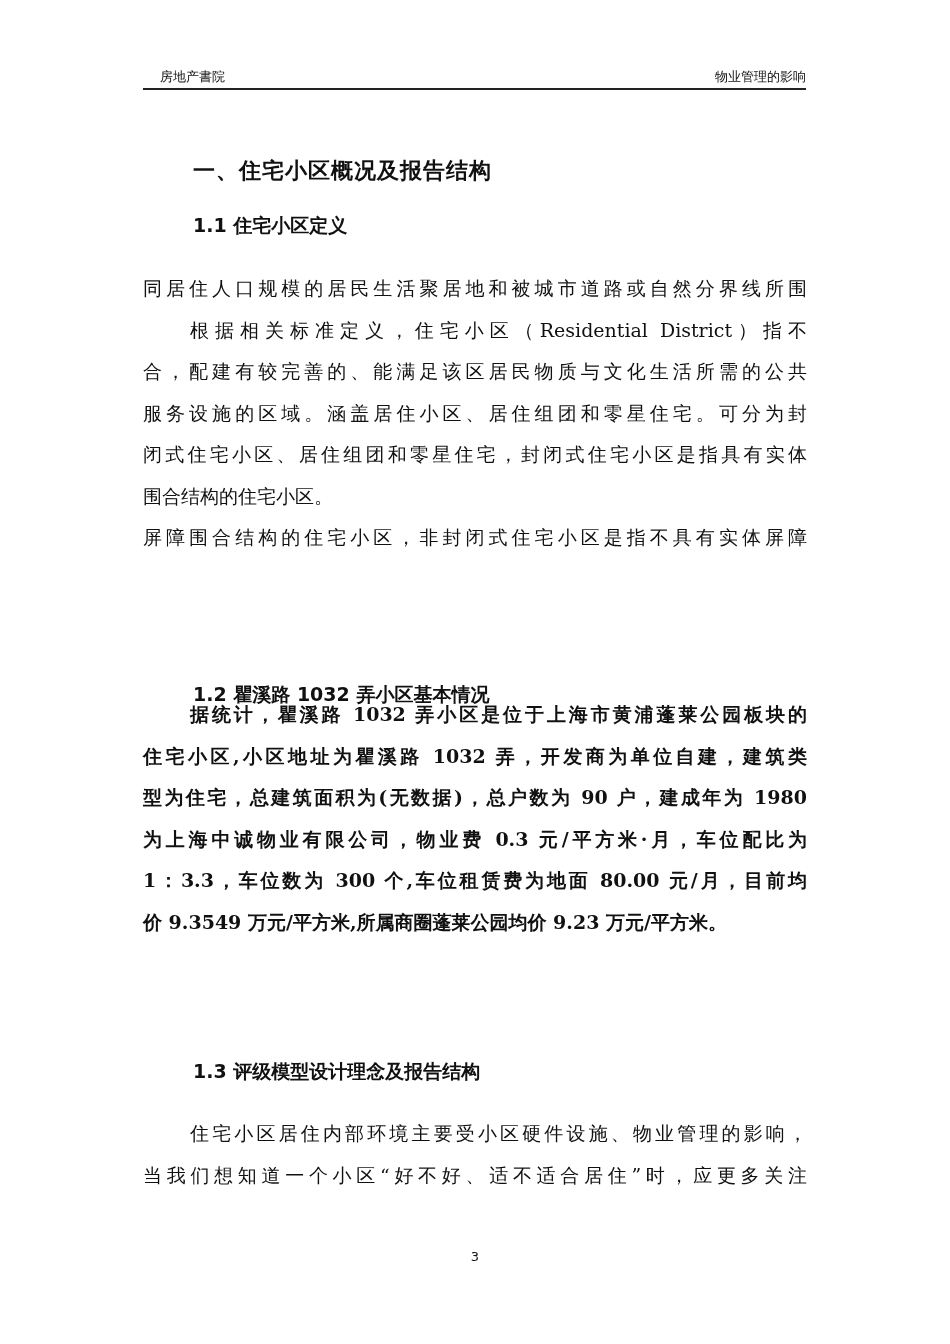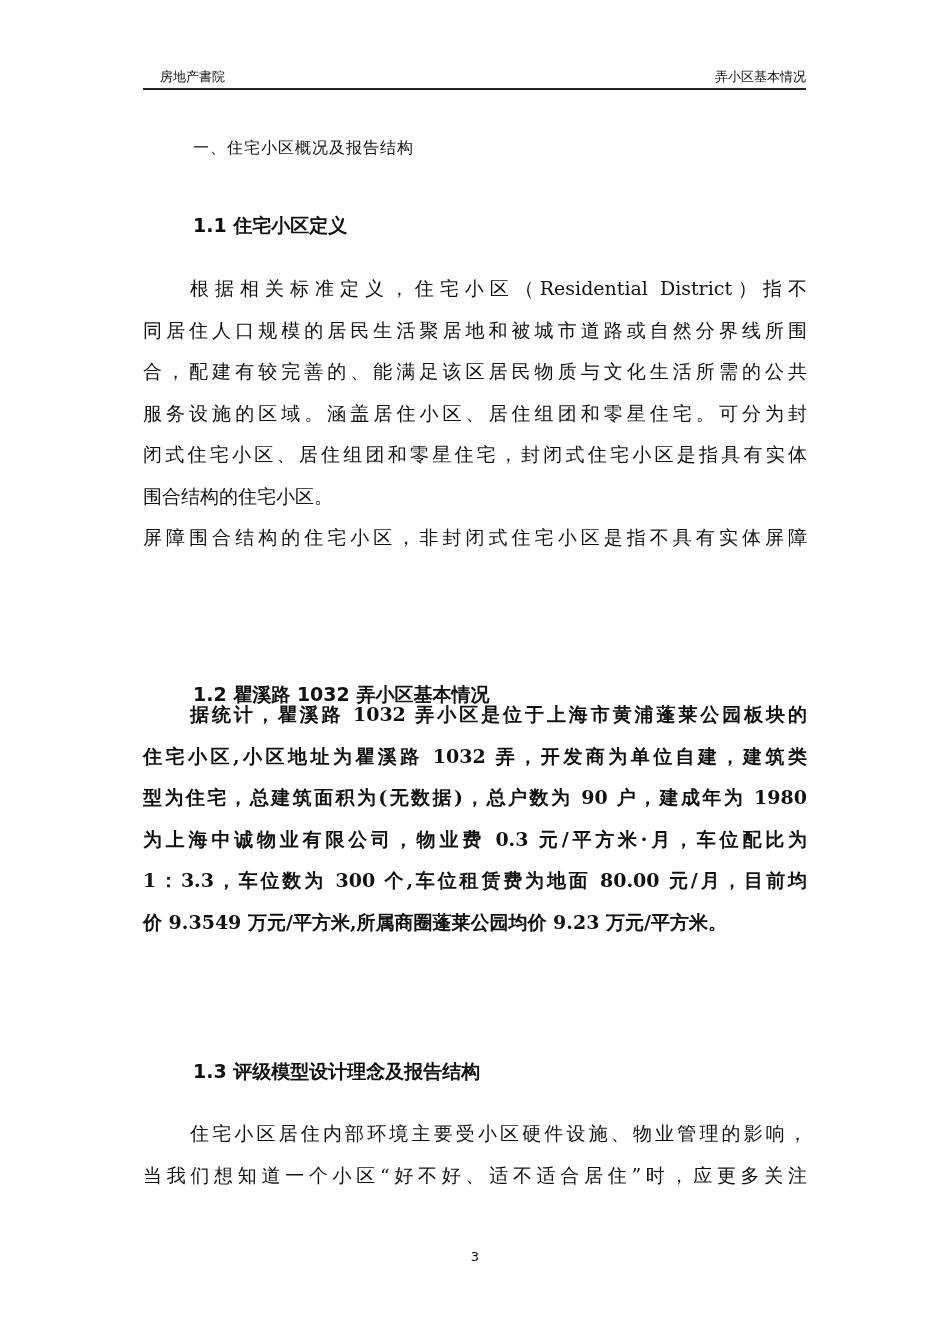--- a/index.html
+++ b/index.html
@@ -3,45 +3,45 @@
 <meta charset="utf-8">
 <style>
   html, body { margin:0; padding:0; background:#ffffff; }
   body { width:950px; height:1344px; position:relative; overflow:hidden;
          font-family:"DejaVu Serif", "Liberation Serif", serif; color:#111; }
   .header { position:absolute; left:143px; top:66px; width:663px; height:22px;
             border-bottom:2px solid #222; font-family:"DejaVu Sans","Liberation Sans",sans-serif;
             font-size:13px; }
   .header .left { position:absolute; left:17px; top:2px; }
   .header .right { position:absolute; right:0; top:2px; }
-  .h1 { position:absolute; left:193px; top:138px; font-size:16px; font-weight:normal;
+  .h1 { position:absolute; left:193px; top:156px; font-size:22px; font-weight:bold;
         font-family:"DejaVu Sans","Liberation Sans",sans-serif; letter-spacing:1px; }
   .h2 { position:absolute; left:193px; font-size:19px; font-weight:bold;
         font-family:"DejaVu Sans","Liberation Sans",sans-serif; }
   .para { position:absolute; left:143px; width:664px; font-size:19px; line-height:41.5px; }
   .para .line { display:block; white-space:nowrap; text-align:justify; text-align-last:justify; }
   .para .line.last { text-align-last:left; }
   .para .line.indent { padding-left:47px; }
   .pagenum { position:absolute; left:0; width:950px; top:1249px; text-align:center;
              font-family:"DejaVu Sans","Liberation Sans",sans-serif; font-size:13px; }
 </style>
 </head>
 <body>
 
 <div class="header">
   <span class="left">房地产書院</span>
-  <span class="right">弄小区基本情况</span>
+  <span class="right">物业管理的影响</span>
 </div>
 
 <div class="h1">一、住宅小区概况及报告结构</div>
 
 <div class="h2" style="top:213px;">1.1 住宅小区定义</div>
 <div class="para" style="top:268px;">
+  <span class="line">同居住人口规模的居民生活聚居地和被城市道路或自然分界线所围</span>
   <span class="line indent">根据相关标准定义，住宅小区（Residential District）指不</span>
-  <span class="line">同居住人口规模的居民生活聚居地和被城市道路或自然分界线所围</span>
   <span class="line">合，配建有较完善的、能满足该区居民物质与文化生活所需的公共</span>
   <span class="line">服务设施的区域。涵盖居住小区、居住组团和零星住宅。可分为封</span>
   <span class="line">闭式住宅小区、居住组团和零星住宅，封闭式住宅小区是指具有实体</span>
   <span class="line last">围合结构的住宅小区。</span>
   <span class="line">屏障围合结构的住宅小区，非封闭式住宅小区是指不具有实体屏障</span>
 </div>
 
 <div class="h2" style="top:636px;margin-top:46px;">1.2 瞿溪路 1032 弄小区基本情况</div>
 <div class="para" style="top:694px;font-weight:bold;">
   <span class="line indent">据统计，瞿溪路 1032 弄小区是位于上海市黄浦蓬莱公园板块的</span>

